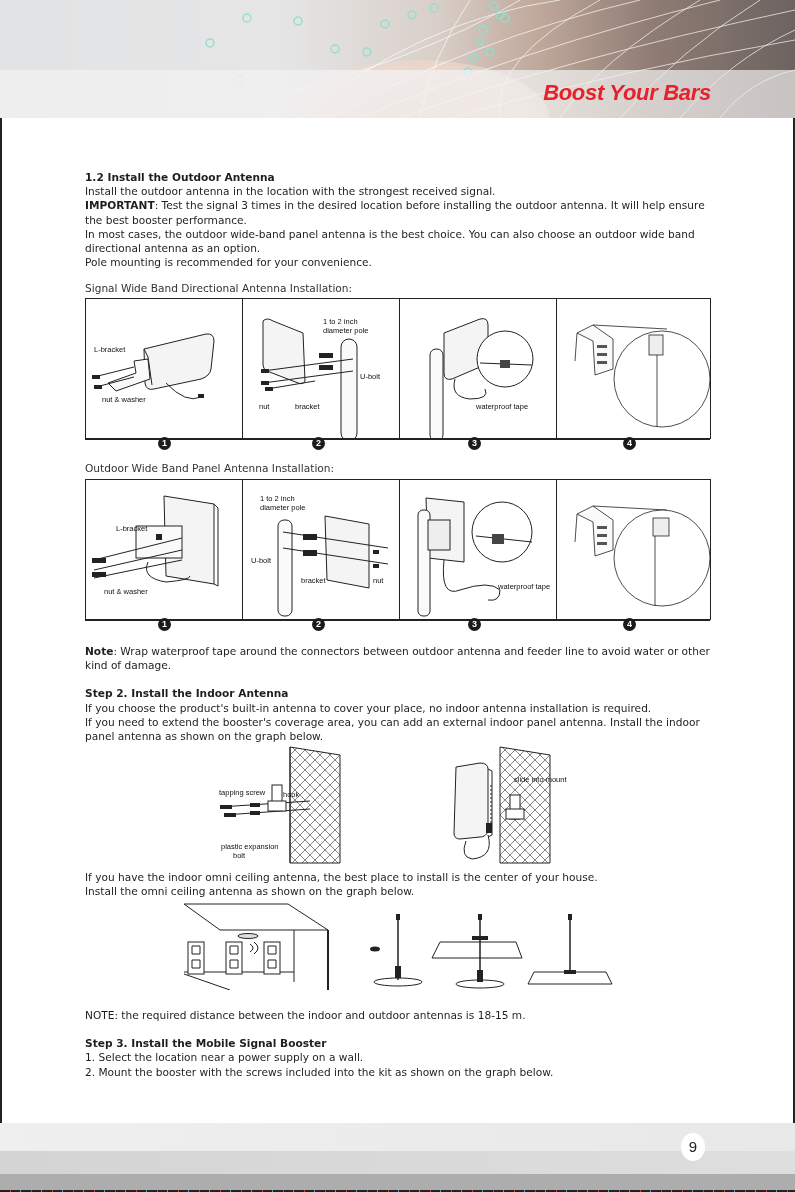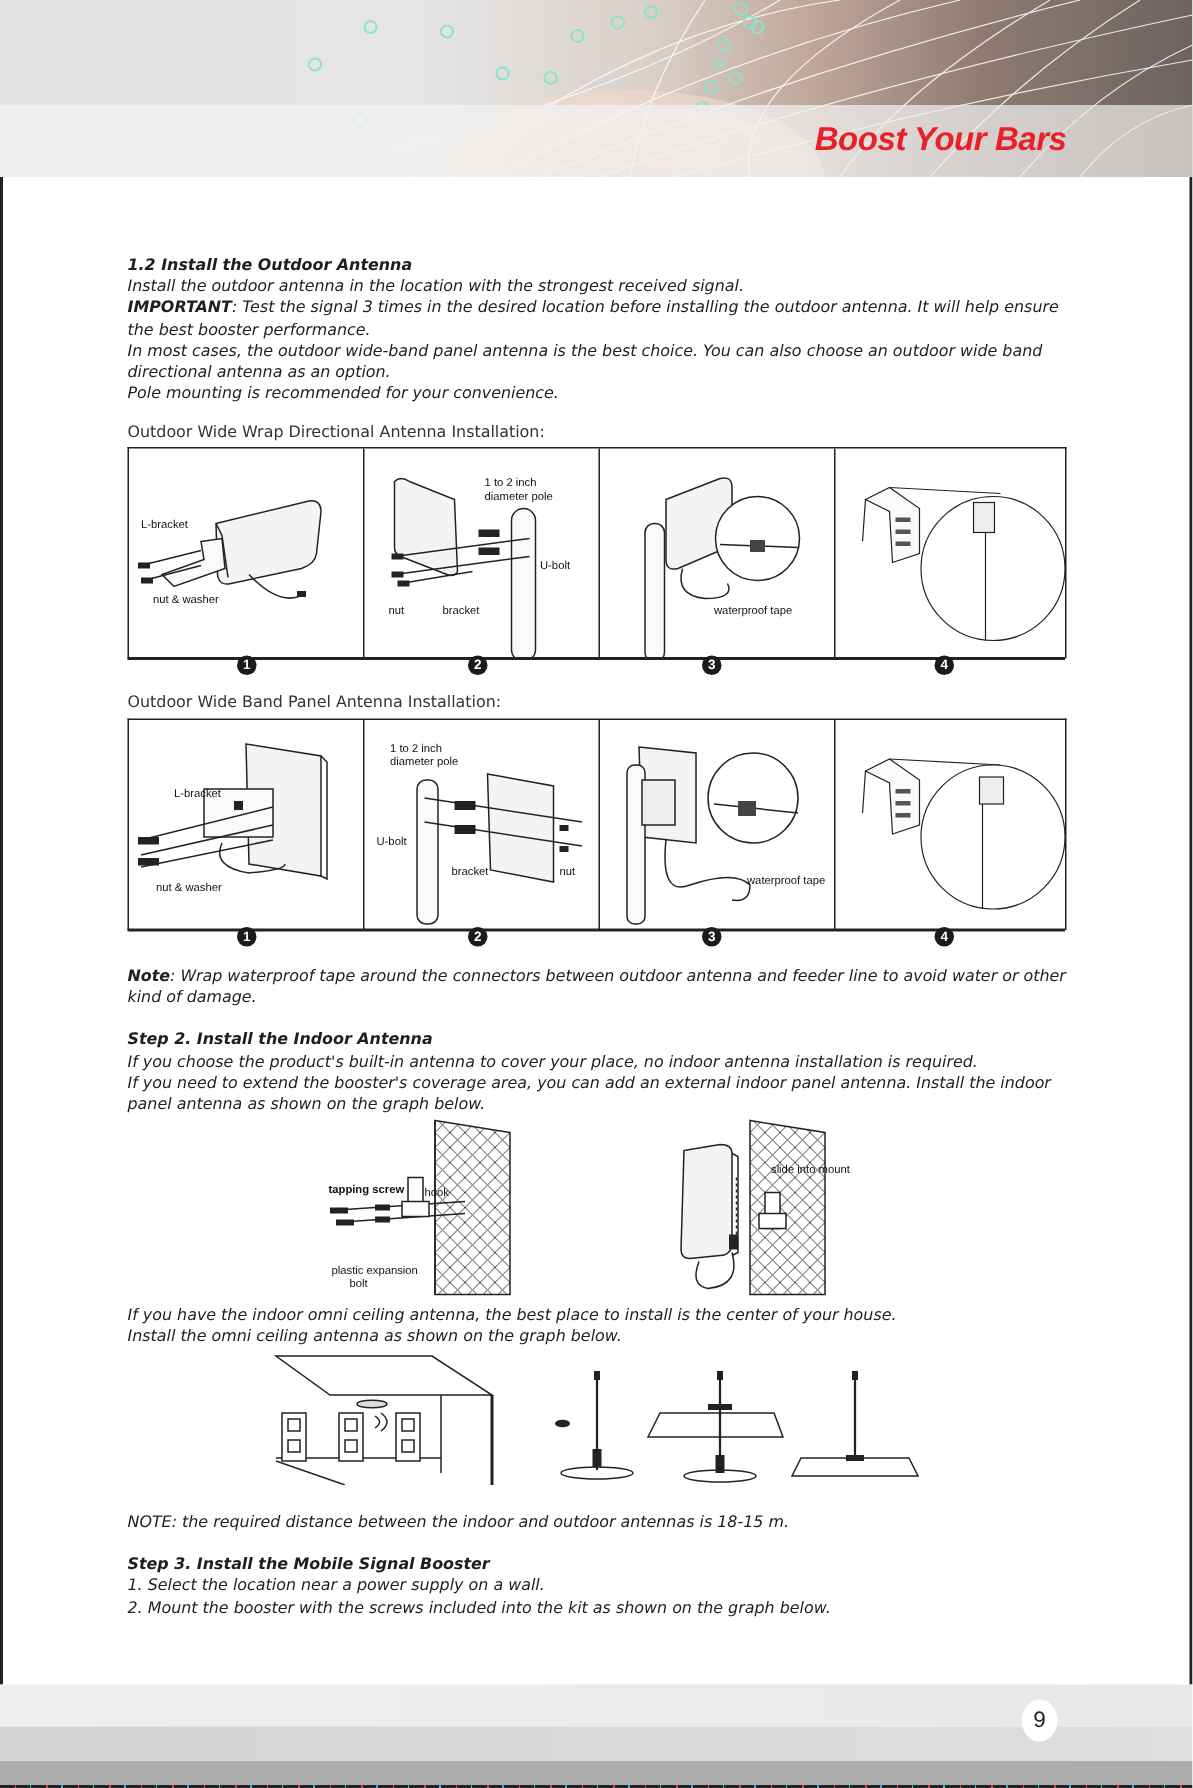--- a/index.html
+++ b/index.html
@@ -25,21 +25,21 @@
   }
   .banner svg { position: absolute; left: 0; top: 0; }
   .brand {
     position: absolute; right: 84px; top: 80px;
     font-family: "Liberation Sans", sans-serif; font-weight: bold; font-style: italic;
     font-size: 22px; color: #e8202a; letter-spacing: -0.3px;
   }
   .frame-left { position: absolute; left: 0; top: 118px; width: 2px; height: 1005px; background: #222; }
   .frame-right { position: absolute; right: 0; top: 118px; width: 2px; height: 1005px; background: #222; }
 
-  .content { position: absolute; left: 85px; top: 170px; width: 630px; font-size: 10.6px; line-height: 14.2px; font-style: italic; }
+  .content { position: absolute; left: 85px; top: 170px; width: 630px; font-size: 10.6px; line-height: 14.2px; }
   .content p { margin: 0; }
   .h { font-weight: bold; }
   .gap { height: 14px; }
 
   .fig-row {
     position: absolute; left: 85px; width: 624px; height: 140px;
     border: 1px solid #222; border-bottom: none; display: flex;
   }
   .fig-row .cell { flex: 1; border-right: 1px solid #222; position: relative; }
   .fig-row .cell:last-child { border-right: none; }
@@ -110,21 +110,21 @@
 <div class="frame-right"></div>
 
 <div class="content">
   <p class="h">1.2 Install the Outdoor Antenna</p>
   <p>Install the outdoor antenna in the location with the strongest received signal.</p>
   <p><span class="h">IMPORTANT</span><span>: Test the signal 3 times in the desired location before installing the outdoor antenna. It will help ensure the best booster performance.</span></p>
   <p>In most cases, the outdoor wide-band panel antenna is the best choice. You can also choose an outdoor wide band directional antenna as an option.</p>
   <p>Pole mounting is recommended for your convenience.</p>
 </div>
 
-<div class="sub-title" style="top:282px;">Outdoor Wide Wrap Directional Antenna Installation:</div>
+<div class="sub-title" style="top:282px;">Signal Wide Band Directional Antenna Installation:</div>
 <div class="fig-row" style="top:298px;">
   <div class="cell">
     <svg width="156" height="140">
       <g fill="none" stroke="#222" stroke-width="1">
         <path d="M58 50 L120 35 Q128 34 128 42 L125 70 Q124 77 115 80 L68 90 Q60 92 59 84 Z" fill="#f4f4f4"></path>
         <path d="M58 50 L62 58 L66 86"></path>
         <path d="M48 62 L62 60 L64 80 L30 92 L22 84 L50 74 Z" fill="#fafafa"></path>
         <line x1="8" y1="78" x2="48" y2="68"></line>
           <line x1="10" y1="88" x2="48" y2="78"></line>
         <path d="M80 84 Q100 105 115 98"></path>
@@ -309,21 +309,21 @@
     <rect x="296" y="64" width="18" height="10" fill="#fff"></rect>
   </g>
   <g fill="#222">
       <rect x="10" y="60" width="12" height="4"></rect>
       <rect x="14" y="68" width="12" height="4"></rect>
       <rect x="40" y="58" width="10" height="4"></rect>
       <rect x="40" y="66" width="10" height="4"></rect>
       <rect x="276" y="78" width="6" height="10"></rect>
     </g>
 </svg>
-<span class="lbl" style="left:219px;top:788px;font-weight:bold;">tapping screw</span>
+<span class="lbl" style="left:219px;top:788px;">tapping screw</span>
 <span class="lbl" style="left:283px;top:790px;">hook</span>
 <span class="lbl" style="left:221px;top:842px;">plastic expansion</span>
 <span class="lbl" style="left:221px;top:851px;margin-left:12px;">bolt</span>
 <span class="lbl" style="left:514px;top:775px;">slide into mount</span>
 
 <div class="content" style="top:870px;">
   <p>If you have the indoor omni ceiling antenna, the best place to install is the center of your house.</p>
   <p>Install the omni ceiling antenna as shown on the graph below.</p>
 </div>
 

